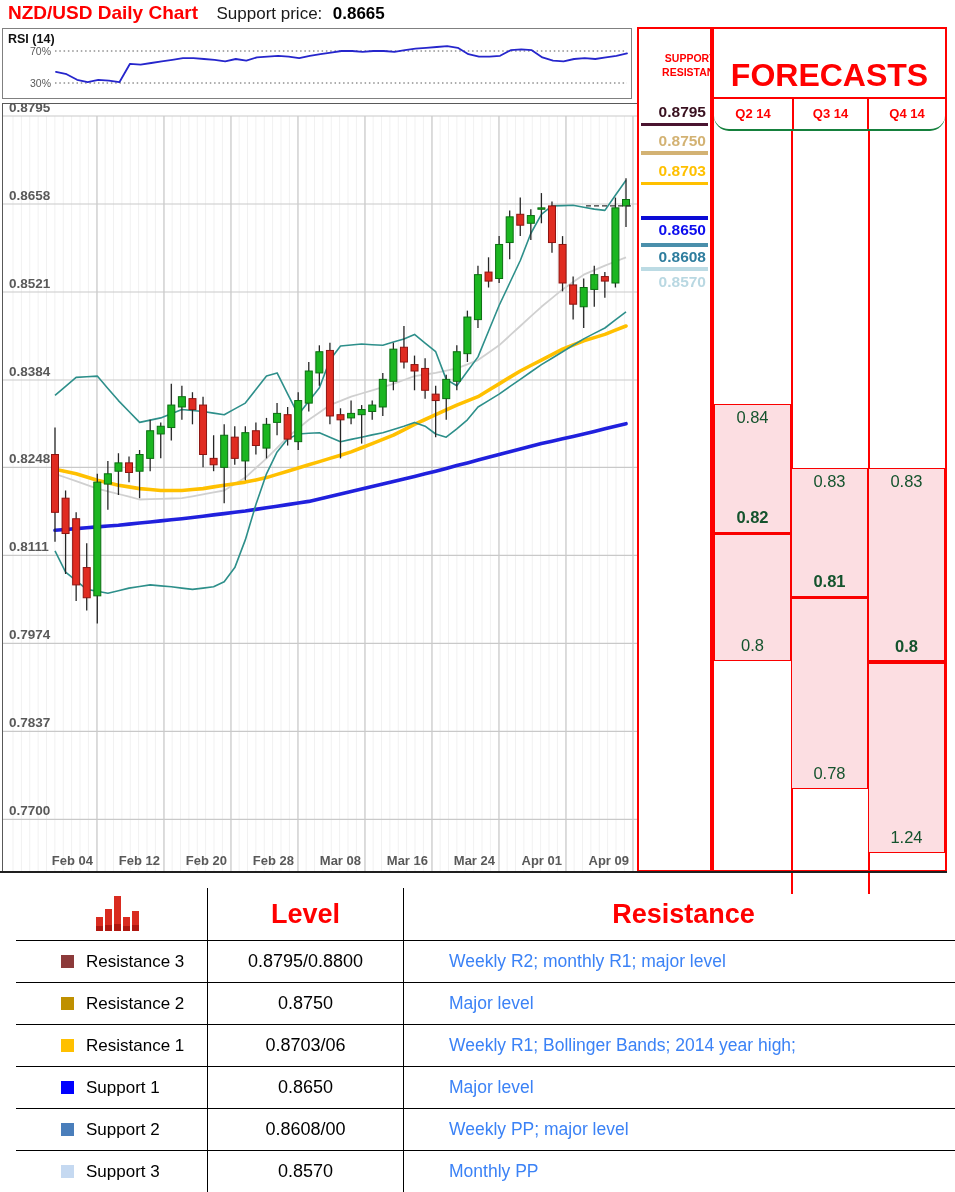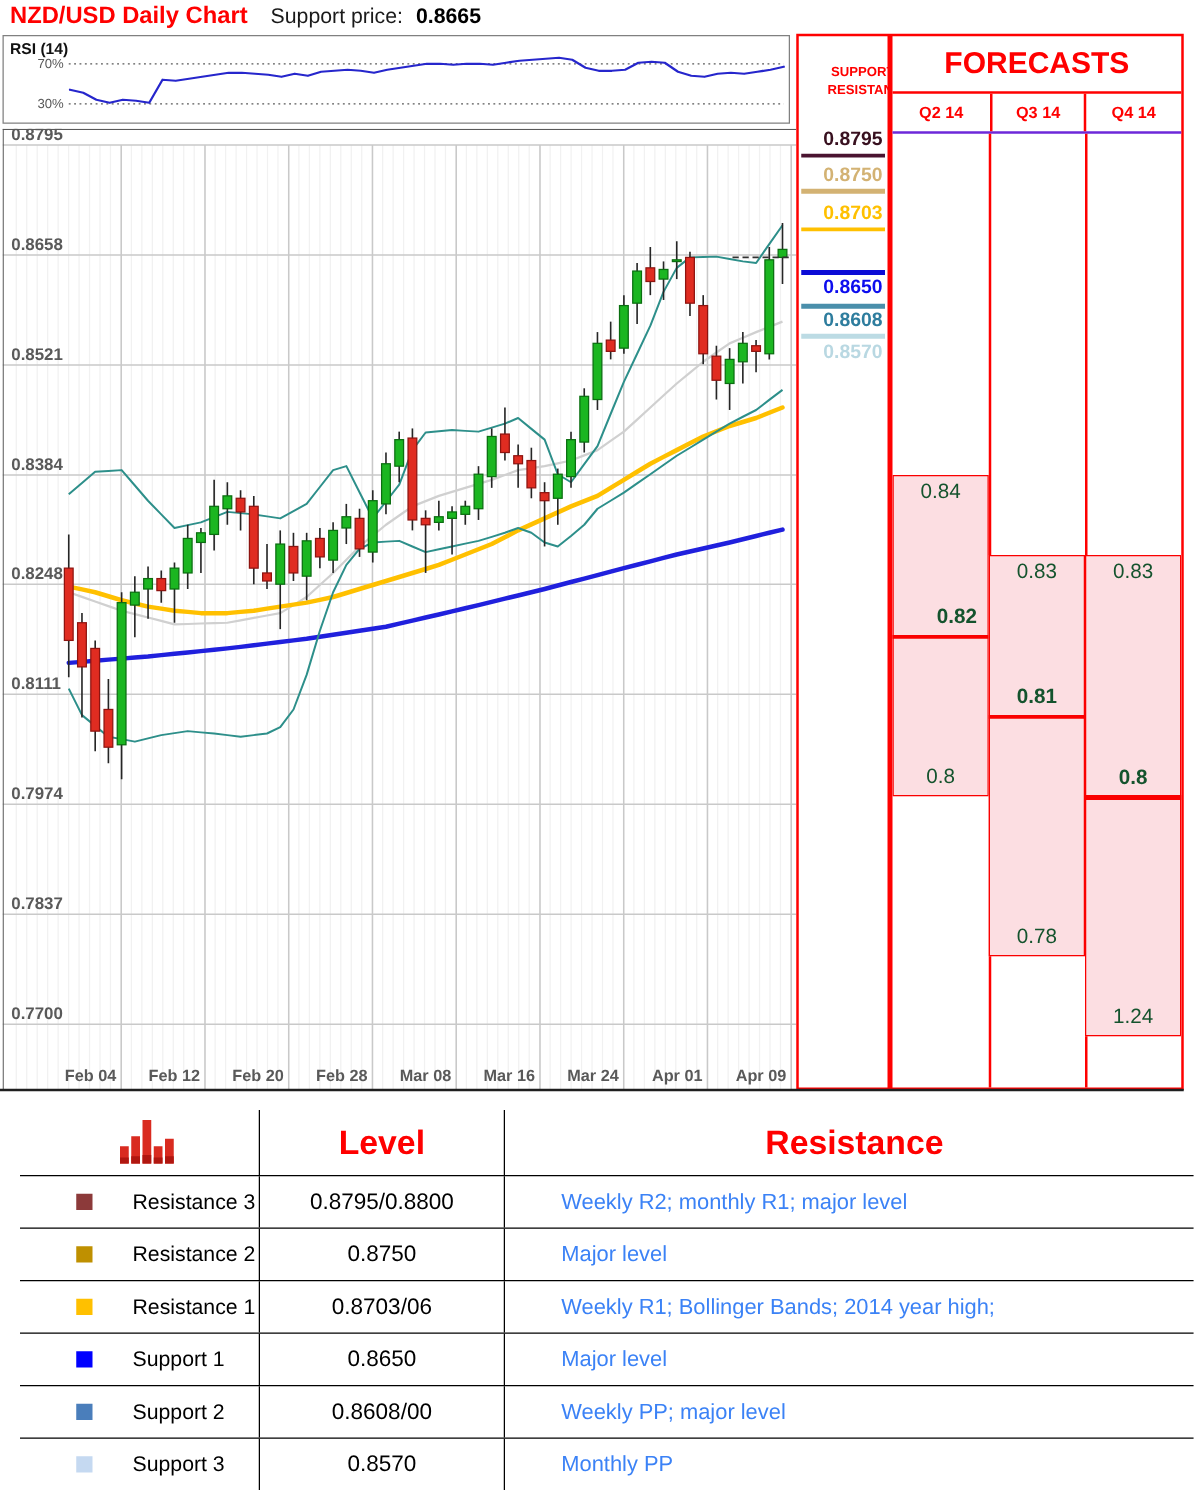--- a/index.html
+++ b/index.html
@@ -14,39 +14,39 @@
   .sr-panel{position:absolute;left:637px;top:27px;width:75px;height:845px;
             border:2px solid #ff0000;box-sizing:border-box;background:#fff;}
   .sr-header{position:absolute;top:22px;left:0;width:100%;text-align:center;
              color:#ff0000;font-weight:bold;font-size:10.5px;line-height:14px;padding-left:21px;}
   .sr-line{position:absolute;left:2px;right:2px;}
   .sr-label{position:absolute;left:0;right:4px;text-align:right;
             font-weight:bold;font-size:15.5px;}
   .fc-panel{position:absolute;left:712px;top:27px;width:235px;height:845px;
             border:2px solid #ff0000;box-sizing:border-box;background:#fff;}
   .fc-title{height:44px;line-height:44px;border-bottom:2px solid #ff0000;
-            text-align:center;color:#ff0000;font-weight:bold;font-size:24px;}
-  .fc-qrow{display:flex;height:30px;border-bottom:2px solid #6d28d9;}
+            text-align:center;color:#ff0000;font-weight:bold;font-size:32px;margin-top:24px;}
+  .fc-qrow{display:flex;height:30px;border-bottom:2px solid #15803d;border-radius:15px;}
   .fc-qcell{line-height:30px;text-align:center;color:#ff0000;
             font-weight:bold;font-size:13px;box-sizing:border-box;}
   .fc-qcell.mid{border-left:2px solid #ff0000;border-right:2px solid #ff0000;}
   .fc-body{position:relative;width:100%;height:763px;}
   .fc-colline{position:absolute;top:0;bottom:0;width:2px;background:#ff0000;}
   .fc-box{position:absolute;background:#fcdee2;border:1.3px solid #fa0000;box-sizing:border-box;}
   .fc-num{position:absolute;left:0;width:100%;text-align:center;
           color:#14532d;font-size:16.5px;}
   .fc-num.bold{font-weight:bold;}
   .fc-midline{position:absolute;left:-1px;right:-1px;height:3.5px;background:#fa0000;}
   .bottom-line{position:absolute;left:0;top:871px;width:947px;height:2px;background:#1f1f1f;}
   .sr-table{position:absolute;left:0;top:888px;width:947px;padding-left:16px;}
   .t-head{display:flex;height:52px;border-bottom:1.5px solid #000;align-items:center;}
   .t-row{display:flex;height:41px;border-bottom:1.2px solid #000;align-items:center;}
   .t-row:last-child{border-bottom:none;}
   .c1{width:192px;box-sizing:border-box;border-right:1.3px solid #000;height:100%;
-      display:flex;align-items:center;gap:20px;}
+      display:flex;align-items:center;}
   .c2{width:196px;box-sizing:border-box;border-right:1.3px solid #000;height:100%;
       display:flex;align-items:center;justify-content:center;}
   .c3{flex:1;height:100%;display:flex;align-items:center;padding-left:45px;box-sizing:border-box;}
   .th-red{color:#ff0000;font-weight:bold;font-size:27px;}
   .chip{display:inline-block;width:13px;height:13px;margin-left:45px;margin-right:12px;flex:none;}
   .row-name{font-size:17px;color:#000;}
   .row-level{font-size:18px;color:#000;}
   .row-rat{font-size:17.5px;color:#3b82f6;}
   .icon-wrap{margin-left:78px;}
 </style>
@@ -329,21 +329,21 @@
       <div class="fc-qcell" style="width:78px">Q2 14</div>
       <div class="fc-qcell mid" style="width:77px">Q3 14</div>
       <div class="fc-qcell" style="flex:1">Q4 14</div>
     </div>
     <div class="fc-body" id="fc-body">
       <div class="fc-colline" style="left:77px"></div>
       <div class="fc-colline" style="left:154px"></div>
     <div class="fc-box" style="left: 0px; width: 77px; top: 272.723px; height: 256.934px;">
           <div class="fc-midline" style="top: 126.967px;"></div>
           <div class="fc-num" style="top: 3px;">0.84</div>
-          <div class="fc-num bold" style="top: 103.467px; padding-left: 13px;">0.82</div>
+          <div class="fc-num bold" style="top: 103.467px;">0.82</div>
           <div class="fc-num" style="top: 230.934px;">0.8</div>
         </div>
         <div class="fc-box" style="left: 77px; width: 77px; top: 336.956px; height: 321.168px;">
           <div class="fc-midline" style="top: 126.967px;"></div>
           <div class="fc-num" style="top: 3px;">0.83</div>
           <div class="fc-num bold" style="top: 103.467px;">0.81</div>
           <div class="fc-num" style="top: 295.168px;">0.78</div>
         </div>
         <div class="fc-box" style="left: 154px; width: 77px; top: 336.956px; height: 385.401px;">
           <div class="fc-midline" style="top: 191.201px;"></div>

